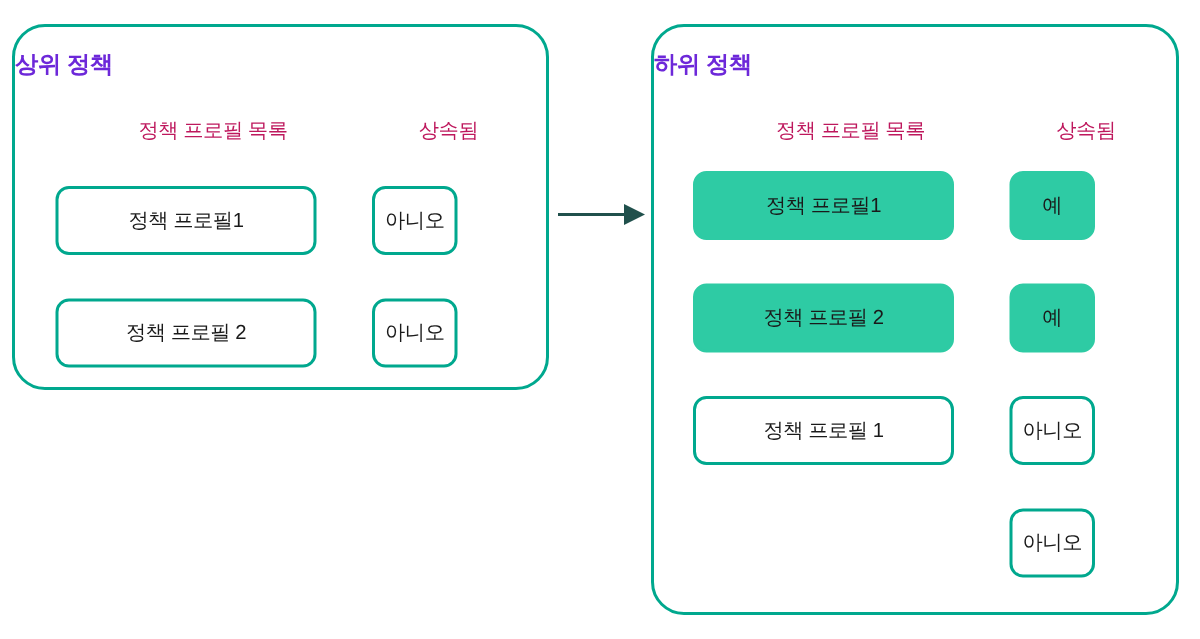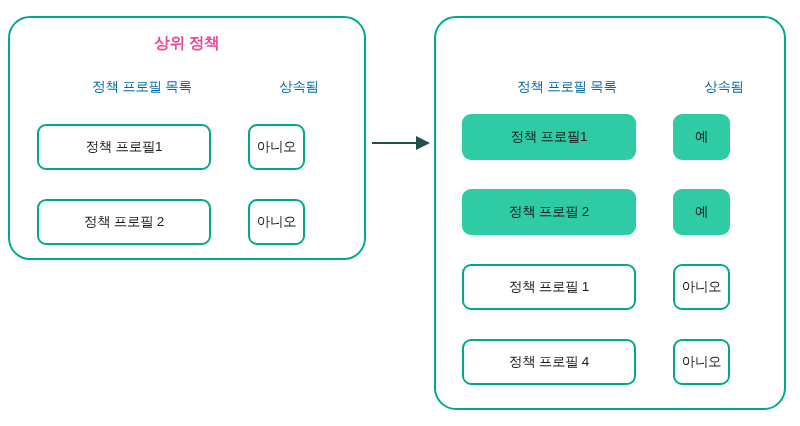--- a/index.html
+++ b/index.html
@@ -41,34 +41,34 @@
     top: 16px;
     width: 352px;
     height: 394px;
   }
 
   .panel-title {
     position: absolute;
     left: 0;
     right: 0;
     top: 15px;
-    text-align: center;
+    text-align: left;
     font-size: 15.5px;
     font-weight: bold;
     letter-spacing: -0.2px;
-    color: #ec4899;
+    color: #6d28d9;
   }
 
   
   .col-head {
     position: absolute;
     top: 60px;
     font-size: 13.5px;
     font-weight: normal;
-    color: #0369a1;
+    color: #be185d;
     text-align: center;
     letter-spacing: -0.3px;
   }
   #panel-parent .col-head-list { left: 27px;  width: 210px; }
   #panel-parent .col-head-inh  { left: 238px; width: 102px; }
   #panel-child  .col-head-list { left: 26px;  width: 210px; }
   #panel-child  .col-head-inh  { left: 238px; width: 100px; }
 
   
   .row {
@@ -150,38 +150,38 @@
       <div class="cell inh">아니오</div>
     </div>
   </div>
 
   <div id="arrow">
     <div class="shaft"></div>
     <div class="head"></div>
   </div>
 
   <div id="panel-child" class="panel">
+    <div class="panel-title">하위 정책</div>
 
     <div class="col-head col-head-list">정책 프로필 목록</div>
     <div class="col-head col-head-inh">상속됨</div>
 
     <div class="row" style="top:96px">
       <div class="cell name highlight">정책 프로필1</div>
       <div class="cell inh highlight">예</div>
     </div>
 
     <div class="row" style="top:171px">
       <div class="cell name highlight">정책 프로필 2</div>
       <div class="cell inh highlight">예</div>
     </div>
 
     <div class="row" style="top:246px">
       <div class="cell name">정책 프로필 1</div>
       <div class="cell inh">아니오</div>
     </div>
 
     <div class="row" style="top:321px">
-      <div class="cell name">정책 프로필 4</div>
       <div class="cell inh">아니오</div>
     </div>
   </div>
 
 </div>
 
 </body></html>

